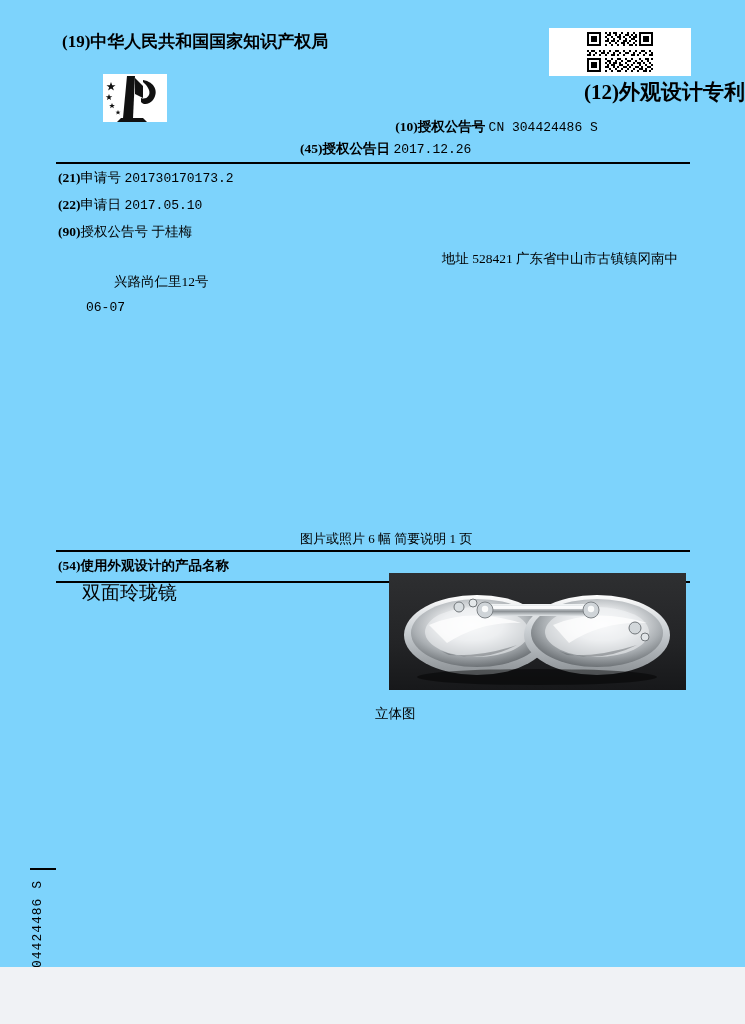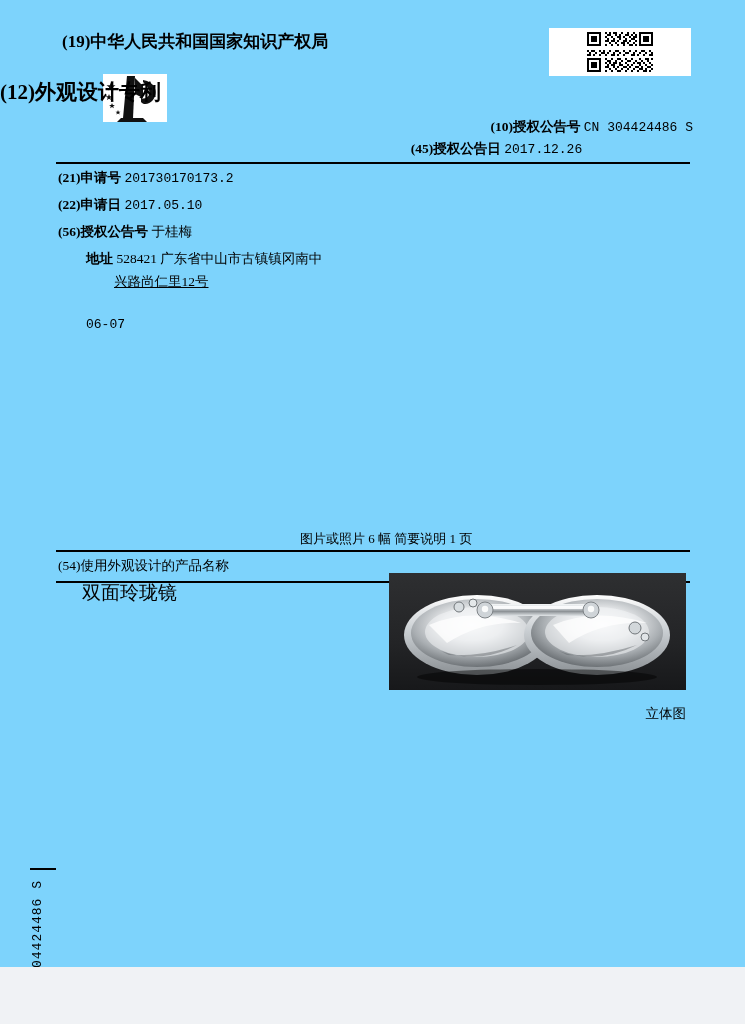--- a/index.html
+++ b/index.html
@@ -50,47 +50,47 @@
     left: 99px;
     top: 72px;
     width: 72px;
     height: 52px;
   }
   .title-12 {
     position: absolute;
     left: 0;
     right: 0;
     top: 78px;
-    text-align: left;
+    text-align: right;
     font-size: 21px;
     font-weight: bold;
     color: #000;
   }
   .pubno {
     position: absolute;
     left: 300px;
     right: 52px;
     top: 118px;
-    text-align: right;
+    text-align: center;
     font-size: 13.5px;
     font-weight: bold;
     color: #000;
     white-space: nowrap;
   }
   .pubno .val {
     font-weight: normal;
     font-family: "Liberation Mono", "DejaVu Sans Mono", monospace;
     font-size: 13px;
   }
   .pubdate {
     position: absolute;
     left: 300px;
     right: 52px;
     top: 140px;
-    text-align: center;
+    text-align: left;
     font-size: 13.5px;
     font-weight: bold;
     color: #000;
     white-space: nowrap;
   }
   .pubdate .val {
     font-weight: normal;
     font-family: "Liberation Mono", "DejaVu Sans Mono", monospace;
     font-size: 13px;
   }
@@ -117,43 +117,43 @@
   .bib-row {
     display: block;
     margin-bottom: 6px;
     white-space: nowrap;
     line-height: 1.55;
   }
   .code {
     font-weight: bold;
   }
   .lbl {
-    font-weight: bold;
+    font-weight: normal;
   }
   .val {
     font-weight: normal;
   }
   .mono {
     font-family: Liberation Mono, monospace;
     font-size: 13px;
   }
   .indent-addr {
     display: block;
     margin-left: 28px;
     margin-bottom: 2px;
     white-space: nowrap;
     line-height: 1.55;
+    text-align: right;
   }
   .indent-addr2 {
     display: block;
     margin-left: 56px;
-    margin-bottom: 23px;
+    margin-bottom: 6px;
     white-space: nowrap;
     line-height: 1.55;
-    text-decoration: underline;
   }
   .indent-loc {
     display: block;
     margin-left: 28px;
     margin-bottom: 6px;
     white-space: nowrap;
   }
 
   
   .figcount {
@@ -166,21 +166,21 @@
     color: #000;
     white-space: nowrap;
   }
 
   
   .prod-code {
     position: absolute;
     left: 58px;
     top: 557px;
     font-size: 13.5px;
-    font-weight: normal;
+    font-weight: bold;
     color: #000;
     white-space: nowrap;
   }
   .prod-name {
     position: absolute;
     left: 82px;
     top: 580px;
     font-size: 19px;
     color: #000;
     white-space: nowrap;
@@ -192,24 +192,24 @@
     left: 389px;
     top: 573px;
     width: 297px;
     height: 117px;
     background: #2a2a2c;
     overflow: hidden;
   }
   .photo svg { display: block; }
   .photo-caption {
     position: absolute;
-    left: 389px;
+    left: 375px;
     top: 705px;
     width: 297px;
-    text-align: right;
+    text-align: left;
     font-size: 13.5px;
     color: #000;
   }
 
   
   .side-code {
     position: absolute;
     left: 30px;
     top: 880px;
     font-family: "Liberation Mono", "DejaVu Sans Mono", monospace;
@@ -424,21 +424,21 @@
       <span class="code">(21)</span><span class="lbl">申请号</span>
       <span class="val mono">201730170173.2</span>
     </div>
 
     <div class="bib-row">
       <span class="code">(22)</span><span class="lbl">申请日</span>
       <span class="val mono">2017.05.10</span>
     </div>
 
     <div class="bib-row">
-      <span class="code">(56)</span><span class="lbl">授权公告号</span>
+      <span class="code">(90)</span><span class="lbl">授权公告号</span>
       <span class="val">于桂梅</span>
     </div>
 
     <div class="indent-addr">
       <span class="lbl">地址</span>
       <span class="val">528421  广东省中山市古镇镇冈南中</span>
     </div>
     <div class="indent-addr2">
       <span class="val">兴路尚仁里12号</span>
     </div>

